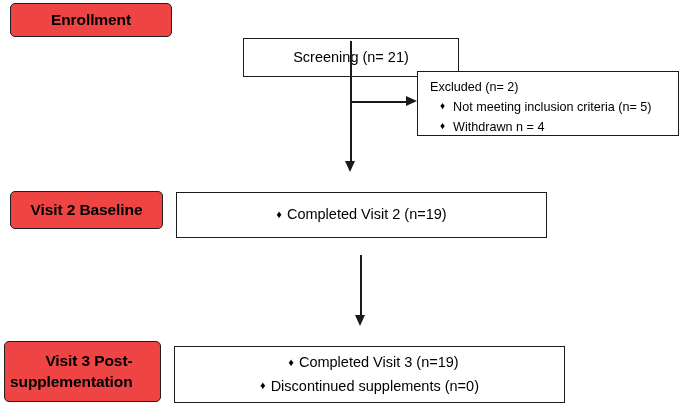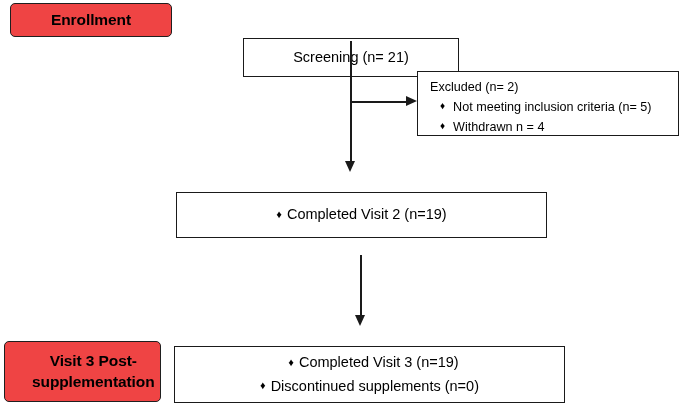--- a/index.html
+++ b/index.html
@@ -22,21 +22,21 @@
     box-sizing:border-box;
     display:flex;
     align-items:center;
     font-weight:bold;
     font-size:15.5px;
     color:#000000;
     line-height:1.34;
     letter-spacing:-0.1px;
   }
   .stage-label.center{justify-content:center;text-align:center;}
-  .stage-label.left{justify-content:flex-start;text-align:center;padding-left:27px;}
+  .stage-label.left{justify-content:flex-start;text-align:right;padding-left:5px;}
 
   #lbl-enrollment{left:10px;top:3px;width:162px;height:34px;}
   #lbl-visit2{left:10px;top:191px;width:153px;height:38px;}
   #lbl-visit3{left:4px;top:341px;width:157px;height:61px;}
 
   
   .box{
     position:absolute;
     background:#ffffff;
     border:1.5px solid #1a1a1a;
@@ -134,20 +134,23 @@
         <span class="bullet">♦</span>
         <span>Not meeting inclusion criteria (n= 5)</span>
       </li>
       <li>
         <span class="bullet">♦</span>
         <span>Withdrawn n = 4</span>
       </li>
     </ul>
   </div>
 
+  <div class="stage-label center" id="lbl-visit2">
+    <span>Visit 2 Baseline</span>
+  </div>
 
   <div class="box" id="box-visit2">
     <span class="line-row">
       <span class="bullet">♦</span>
       <span>Completed Visit 2 (n=19)</span>
     </span>
   </div>
 
   <div class="vline" id="conn-v2"></div>
   <div class="arrowhead-down" id="conn-a3"></div>

